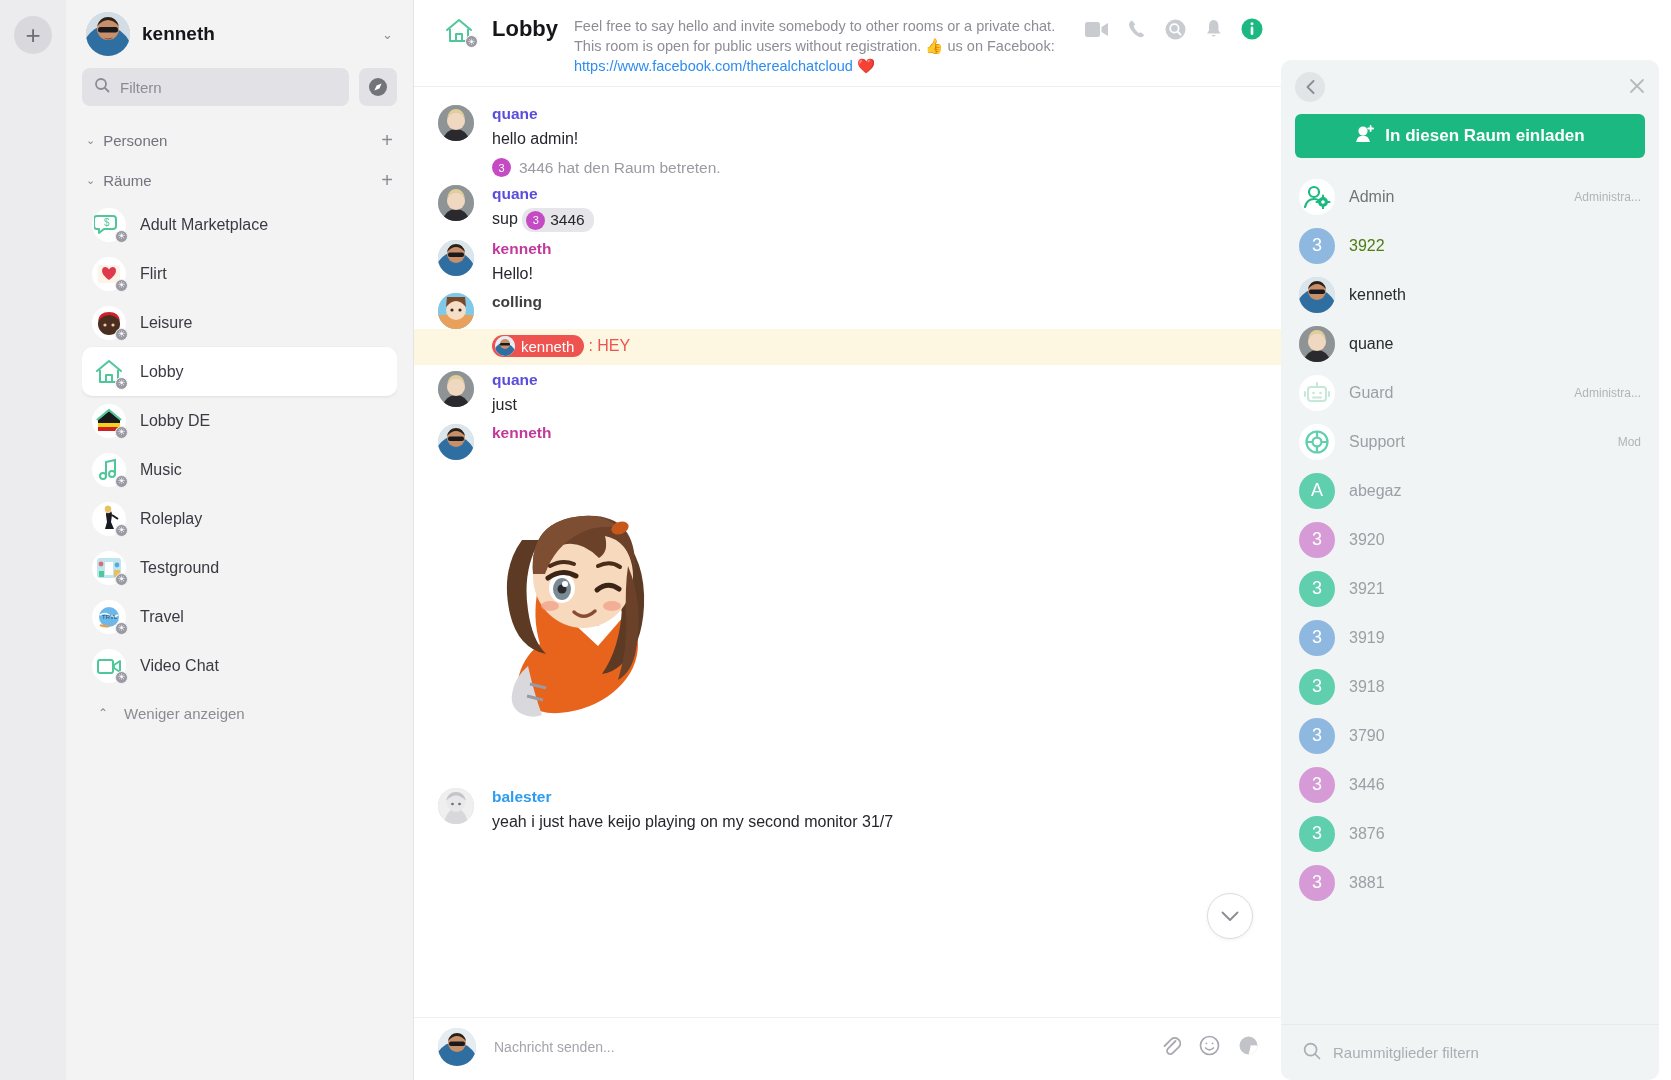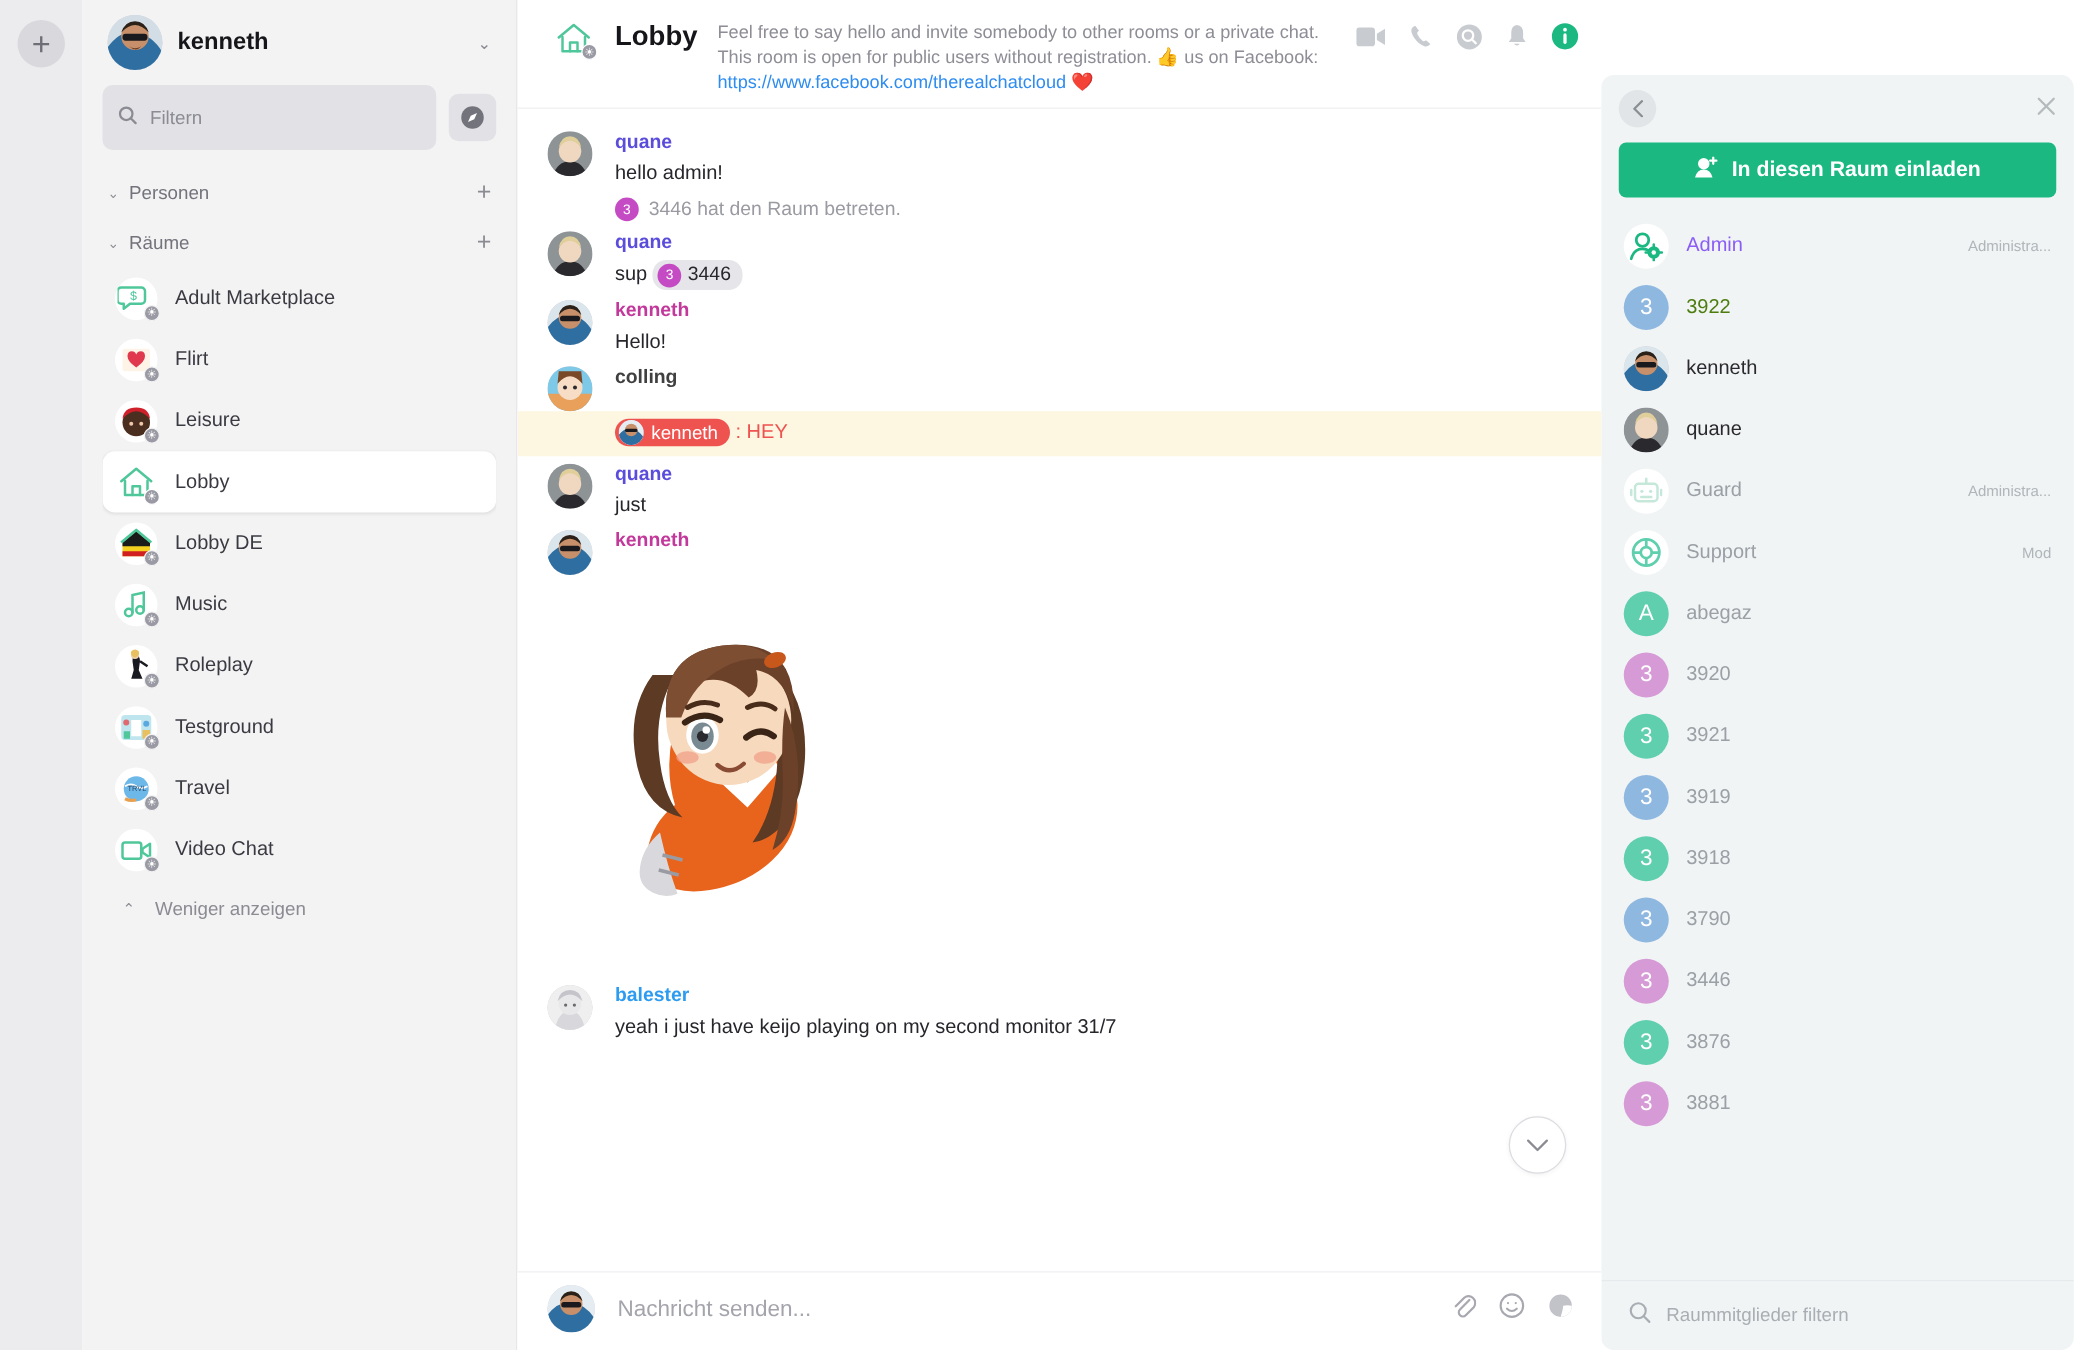--- a/index.html
+++ b/index.html
@@ -42,21 +42,21 @@
   .chev-small { color: #8b8b93; font-size: 13px; }
 
   .avatar { border-radius: 50%; overflow: hidden; flex-shrink: 0; background:#cfcfd6; display:block; }
   .av-44 { width: 44px; height: 44px; }
   .av-38 { width: 38px; height: 38px; }
   .av-36 { width: 36px; height: 36px; }
   .av-20 { width: 20px; height: 20px; }
 
   .filter-row { display: flex; gap: 10px; align-items: center; margin-bottom: 14px; }
   .filter-box {
-    flex: 1; height: 52px; background: #e2e2e6; border-radius: 8px;
+    flex: 1; height: 38px; background: #e2e2e6; border-radius: 8px;
     display: flex; align-items: center; gap: 10px; padding: 0 12px;
   }
   .filter-box input {
     border: none; outline: none; background: transparent; flex: 1;
     font-family: inherit; font-size: 15px; color: #4a4a52;
   }
   .filter-box input::placeholder { color: #8b8b93; }
   .compass-btn {
     width: 38px; height: 38px; border-radius: 8px; background: #e2e2e6;
     display: flex; align-items: center; justify-content: center; cursor: pointer;
@@ -160,21 +160,21 @@
     display: flex; align-items: center; justify-content: center;
     cursor: pointer; box-shadow: 0 1px 4px rgba(0,0,0,.06); z-index: 4;
   }
 
   .composer {
     display: flex; align-items: center; gap: 18px;
     padding: 10px 22px 14px 24px; border-top: 1px solid #f0f0f2; background:#fff;
   }
   .composer input {
     flex: 1; border: none; outline: none; background: transparent;
-    font-family: inherit; font-size: 18px; color: #26262c;
+    font-family: inherit; font-size: 14px; color: #26262c;
   }
   .composer input::placeholder { color: #a4a4ac; }
   .composer-icons { display: flex; align-items: center; gap: 18px; }
 
   
   .rightpanel {
     width: 390px; min-width: 390px; height: 1080px;
     padding: 60px 0 0 0; background: #ffffff;
     display: flex; flex-direction: column;
   }
@@ -701,21 +701,21 @@
           <div class="member">
             <span class="m-badge">
               <svg width="28" height="24" viewBox="0 0 28 24">
                 <circle cx="11" cy="7" r="5" fill="none" stroke="#1bb981" stroke-width="2.2"></circle>
                 <path d="M2 22 q2 -8 9 -8 q3 0 5 1.5" fill="none" stroke="#1bb981" stroke-width="2.2" stroke-linecap="round"></path>
                 <circle cx="20" cy="17" r="5" fill="#1bb981"></circle>
                 <circle cx="20" cy="17" r="1.8" fill="#fff"></circle>
                 <path d="M20 10.5 v2 M20 21.5 v2 M13.5 17 h2 M24.5 17 h2" stroke="#1bb981" stroke-width="2" stroke-linecap="round"></path>
               </svg>
             </span>
-            <span class="mname" style="color:#8b5cf6">Admin</span>
+            <span class="mname" style="color:#737373">Admin</span>
             <span class="mrole">Administra...</span>
           </div>
           <div class="member">
             <span class="m-num" style="background:#8fb8e0">3</span>
             <span class="mname" style="color:#4d7c0f">3922</span>
           </div>
           <div class="member">
             <span class="avatar av-36"><svg viewBox="0 0 36 36" width="36" height="36">
                 <rect width="36" height="36" fill="#dbe5ec"></rect>
                 <path d="M0 22 q8 -11 18 -10 q11 1 18 13 v11 H0z" fill="#2f6ea0"></path>

